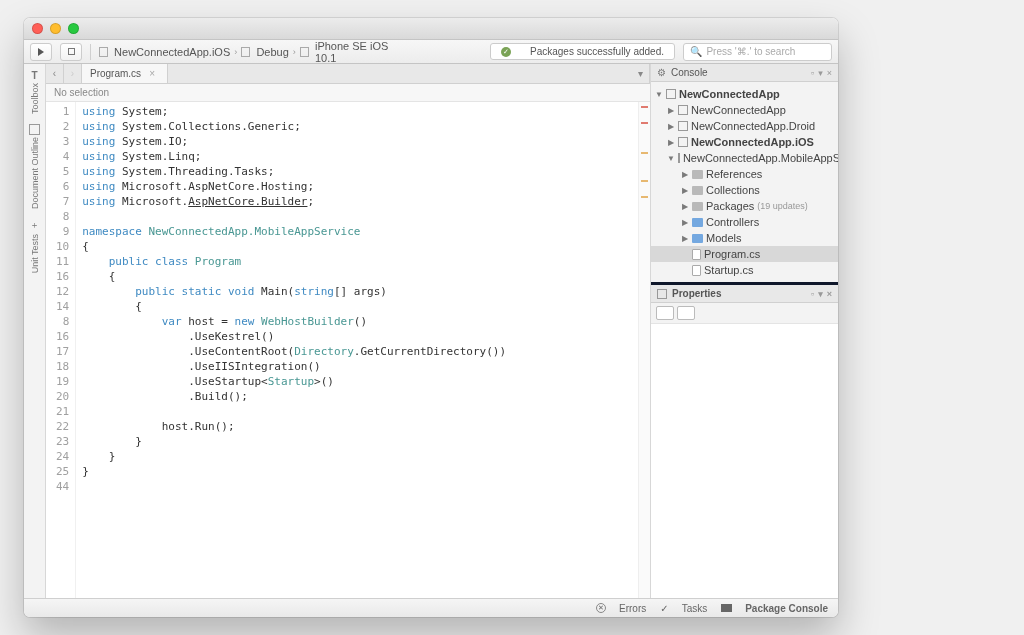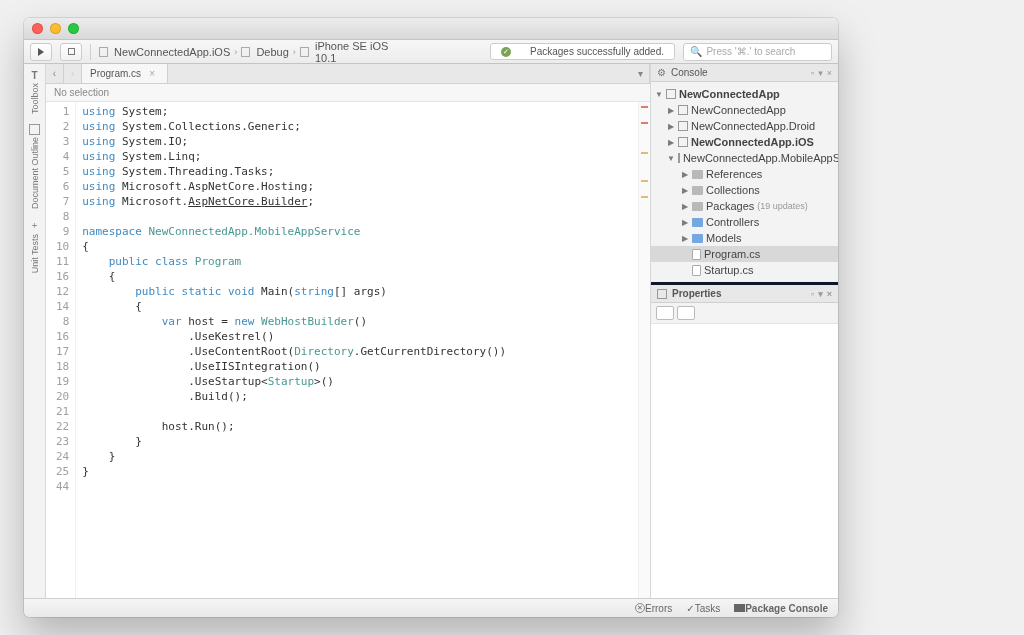--- a/index.html
+++ b/index.html
@@ -151,21 +151,21 @@
 .props-panel{flex:1;border-top:3px solid #0f172a;display:flex;flex-direction:column;font-weight:bold;}
 .props-body{flex:1;background:#fff;border-top:1px solid #e4e4e4;}
 .props-tabs{padding:3px 5px;display:flex;gap:3px;}
 .props-tabs .pt{width:18px;height:14px;border:1px solid #bbb;border-radius:2px;background:#fff;}
 
 .statusbar{
   height:19px;background:linear-gradient(#f5f5f5,#e9e9e9);border-top:1px solid #cfcfcf;
   display:flex;align-items:center;justify-content:flex-end;padding:0 10px;gap:14px;
   font-size:10px;color:#666;
 }
-.statusbar .item{display:flex;align-items:center;gap:0;}
+.statusbar .item{display:flex;align-items:center;gap:13px;}
 .statusbar .circle{width:10px;height:10px;border:1px solid #888;border-radius:50%;display:flex;align-items:center;justify-content:center;font-size:7px;}
 </style>
 </head>
 <body>
 
 <div class="window-shadow">
 
   <div class="titlebar">
     <div class="traffic-lights">
       <div class="traffic-light tl-close"></div>

